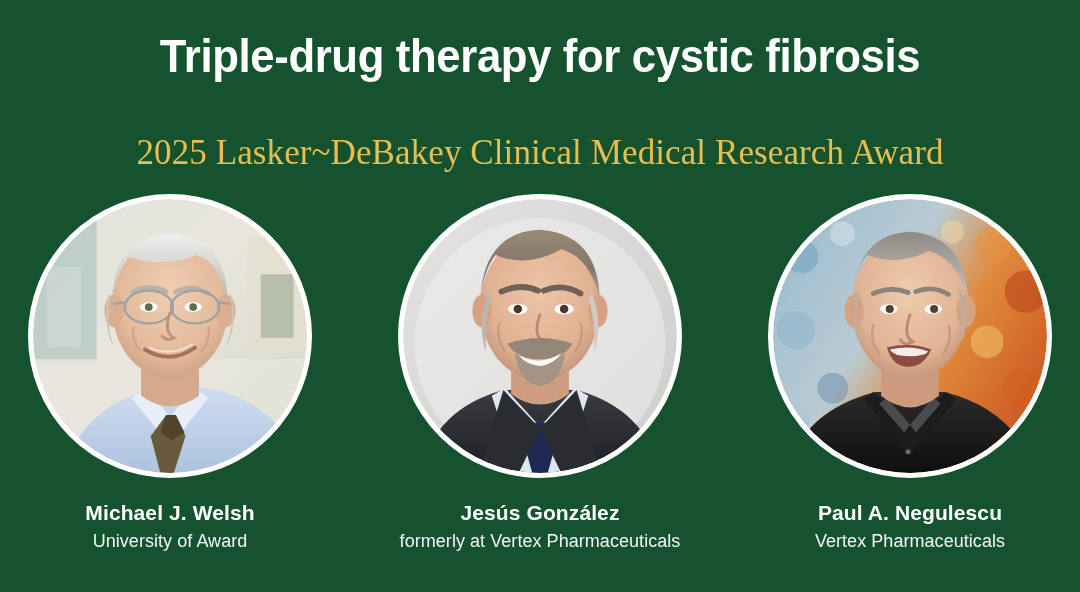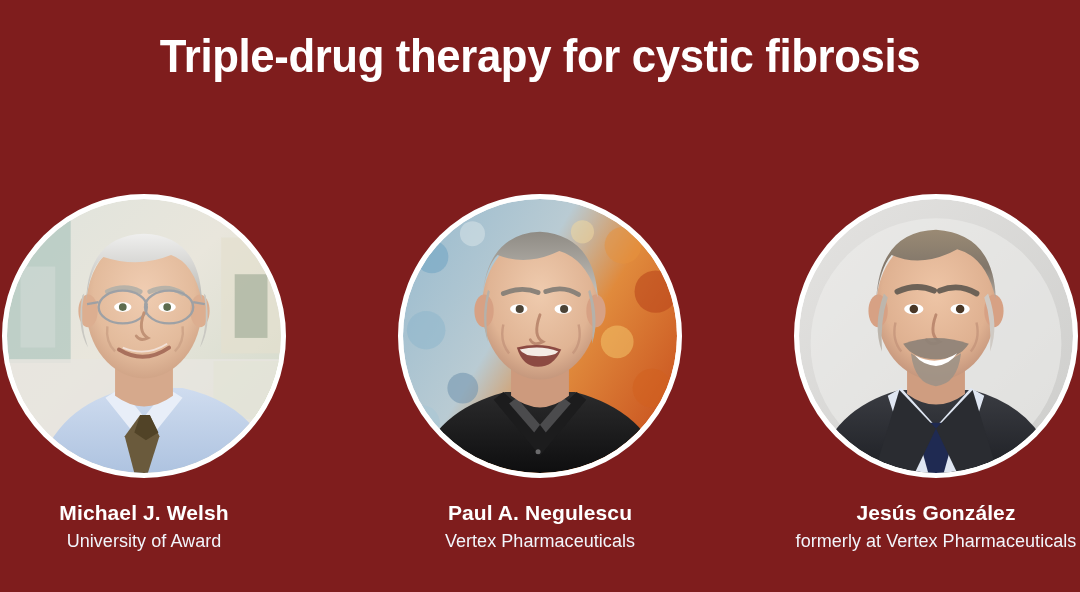--- a/index.html
+++ b/index.html
@@ -11,21 +11,21 @@
     height: 592px;
     overflow: hidden;
     font-family: "Liberation Sans", sans-serif;
     background: #1c3ea6;
   }
 
   #banner {
     position: relative;
     width: 1080px;
     height: 592px;
-    background: #7f1d1d;
+    background: #14532d;
     overflow: hidden;
   }
 
   
   #title {
     position: absolute;
     top: 28px;
     left: 0;
     width: 1080px;
     text-align: center;
@@ -57,23 +57,23 @@
   }
 
   
   #laureates {
     position: absolute;
     top: 194px;
     left: 0;
     width: 1080px;
     height: 398px;
     display: flex;
-    justify-content: space-between;
+    justify-content: center;
     align-items: flex-start;
-    gap: 64px;
+    gap: 82px;
   }
   .laureate {
     width: 288px;
     display: flex;
     flex-direction: column;
     align-items: center;
   }
   .portrait-ring {
     width: 284px;
     height: 284px;
@@ -119,20 +119,21 @@
     white-space: nowrap;
   }
 </style>
 </head>
 <body>
 
 <div id="banner">
 
   <div id="title">Triple-drug therapy for cystic fibrosis</div>
 
+  <div id="subtitle">2025 Lasker~DeBakey Clinical Medical Research Award</div>
 
   <div id="laureates">
 
     <div class="laureate">
       <div class="portrait-ring">
         <div class="portrait">
           <svg viewBox="0 0 284 284" preserveAspectRatio="xMidYMid slice" aria-hidden="true">
             <defs>
               <linearGradient id="w-bg" x1="0" y1="0" x2="1" y2="1">
                 <stop offset="0%" stop-color="#dfe3dc"></stop>
@@ -198,20 +199,90 @@
             <path d="M116 156 q26 16 52 -2" stroke="#a9705c" stroke-width="4" fill="none" stroke-linecap="round"></path>
             <path d="M120 154 q24 10 46 -4" stroke="#f2e0d6" stroke-width="2" fill="none"></path>
             <path d="M104 132 q-2 16 8 26" stroke="#caa085" stroke-width="2.5" fill="none" opacity="0.8"></path>
             <path d="M182 132 q2 16 -8 26" stroke="#caa085" stroke-width="2.5" fill="none" opacity="0.8"></path>
           </svg>
         </div>
       </div>
       <div class="caption">
         <div class="laureate-name">Michael J. Welsh</div>
         <div class="laureate-affil">University of Award</div>
+      </div>
+    </div>
+
+    <div class="laureate">
+      <div class="portrait-ring">
+        <div class="portrait">
+          <svg viewBox="0 0 284 284" preserveAspectRatio="xMidYMid slice" aria-hidden="true">
+            <defs>
+              <linearGradient id="g-bg" x1="0" y1="0" x2="1" y2="1">
+                <stop offset="0%" stop-color="#e4e3e1"></stop>
+                <stop offset="100%" stop-color="#cdcdcb"></stop>
+              </linearGradient>
+              <radialGradient id="g-skin" cx="50%" cy="40%" r="62%">
+                <stop offset="0%" stop-color="#eec5a6"></stop>
+                <stop offset="72%" stop-color="#dfb191"></stop>
+                <stop offset="100%" stop-color="#c2937a"></stop>
+              </radialGradient>
+              <linearGradient id="g-hair" x1="0" y1="0" x2="0" y2="1">
+                <stop offset="0%" stop-color="#9a8a74"></stop>
+                <stop offset="55%" stop-color="#81766a"></stop>
+                <stop offset="100%" stop-color="#b4aca4"></stop>
+              </linearGradient>
+              <linearGradient id="g-suit" x1="0" y1="0" x2="0" y2="1">
+                <stop offset="0%" stop-color="#3a3c42"></stop>
+                <stop offset="100%" stop-color="#1e2025"></stop>
+              </linearGradient>
+            </defs>
+            <rect width="284" height="284" fill="url(#g-bg)"></rect>
+            <ellipse cx="142" cy="150" rx="130" ry="130" fill="#efeeec" opacity="0.55"></ellipse>
+
+            <path d="M18 284 q14 -66 86 -86 l76 0 q72 20 86 86 z" fill="url(#g-suit)"></path>
+
+            <path d="M106 196 l36 40 l36 -40 l14 8 l-26 80 l-48 0 l-26 -80 z" fill="#dfe6f2"></path>
+
+            <path d="M134 232 l16 0 l10 16 l-10 36 l-16 0 l-10 -36 z" fill="#1f2a52"></path>
+
+            <path d="M104 198 l38 40 l-22 46 l-42 0 z" fill="#2a2c31"></path>
+            <path d="M180 198 l-38 40 l22 46 l42 0 z" fill="#2a2c31"></path>
+
+            <path d="M112 166 q30 24 60 0 l0 36 q-30 22 -60 0 z" fill="#cf9d80"></path>
+
+            <ellipse cx="142" cy="112" rx="62" ry="76" fill="url(#g-skin)"></ellipse>
+            <ellipse cx="82" cy="116" rx="10" ry="17" fill="#d7a184"></ellipse>
+            <ellipse cx="202" cy="116" rx="10" ry="17" fill="#d7a184"></ellipse>
+
+            <path d="M80 104 q4 -70 62 -72 q60 4 62 72 q-10 -44 -40 -52 q-36 20 -68 6 q-12 14 -16 46 z" fill="url(#g-hair)"></path>
+            <path d="M196 98 q12 34 2 60 q2 -32 -6 -56 z" fill="#cfcac4"></path>
+            <path d="M88 98 q-12 34 -2 60 q-2 -32 6 -56 z" fill="#bdb6ad"></path>
+
+            <path d="M102 96 q20 -9 38 -1" stroke="#6d6257" stroke-width="6" fill="none" stroke-linecap="round"></path>
+            <path d="M146 95 q20 -8 38 3" stroke="#6d6257" stroke-width="6" fill="none" stroke-linecap="round"></path>
+
+            <ellipse cx="119" cy="114" rx="10" ry="5.5" fill="#ffffff"></ellipse>
+            <ellipse cx="167" cy="114" rx="10" ry="5.5" fill="#ffffff"></ellipse>
+            <circle cx="119" cy="114" r="4.4" fill="#4a3726"></circle>
+            <circle cx="167" cy="114" r="4.4" fill="#4a3726"></circle>
+
+            <path d="M142 120 q-8 22 4 28 q-9 5 -14 -2" stroke="#bd8a70" stroke-width="3" fill="none" stroke-linecap="round"></path>
+
+            <path d="M108 150 q34 -12 68 0 q-10 16 -34 16 q-24 0 -34 -16 z" fill="#8e8277" opacity="0.92"></path>
+            <path d="M116 160 q26 18 52 0 q-4 32 -26 34 q-22 -2 -26 -34 z" fill="#9d9286" opacity="0.9"></path>
+            <path d="M120 162 q22 12 44 -2 q-8 12 -22 13 q-14 -1 -22 -11z" fill="#ffffff"></path>
+            <path d="M100 128 q-4 18 6 30" stroke="#c3937a" stroke-width="2.5" fill="none" opacity="0.75"></path>
+            <path d="M184 128 q4 18 -6 30" stroke="#c3937a" stroke-width="2.5" fill="none" opacity="0.75"></path>
+          </svg>
+        </div>
+      </div>
+      <div class="caption">
+        <div class="laureate-name">Jesús González</div>
+        <div class="laureate-affil">formerly at Vertex Pharmaceuticals</div>
       </div>
     </div>
 
     <div class="laureate">
       <div class="portrait-ring">
         <div class="portrait">
           <svg viewBox="0 0 284 284" preserveAspectRatio="xMidYMid slice" aria-hidden="true">
             <defs>
               <linearGradient id="n-bg" x1="0" y1="0.2" x2="1" y2="0.8">
                 <stop offset="0%" stop-color="#9dbdcf"></stop>
@@ -280,84 +351,14 @@
             <path d="M182 130 q4 18 -6 30" stroke="#c3937a" stroke-width="2.5" fill="none" opacity="0.75"></path>
           </svg>
         </div>
       </div>
       <div class="caption">
         <div class="laureate-name">Paul A. Negulescu</div>
         <div class="laureate-affil">Vertex Pharmaceuticals</div>
       </div>
     </div>
 
-    <div class="laureate">
-      <div class="portrait-ring">
-        <div class="portrait">
-          <svg viewBox="0 0 284 284" preserveAspectRatio="xMidYMid slice" aria-hidden="true">
-            <defs>
-              <linearGradient id="g-bg" x1="0" y1="0" x2="1" y2="1">
-                <stop offset="0%" stop-color="#e4e3e1"></stop>
-                <stop offset="100%" stop-color="#cdcdcb"></stop>
-              </linearGradient>
-              <radialGradient id="g-skin" cx="50%" cy="40%" r="62%">
-                <stop offset="0%" stop-color="#eec5a6"></stop>
-                <stop offset="72%" stop-color="#dfb191"></stop>
-                <stop offset="100%" stop-color="#c2937a"></stop>
-              </radialGradient>
-              <linearGradient id="g-hair" x1="0" y1="0" x2="0" y2="1">
-                <stop offset="0%" stop-color="#9a8a74"></stop>
-                <stop offset="55%" stop-color="#81766a"></stop>
-                <stop offset="100%" stop-color="#b4aca4"></stop>
-              </linearGradient>
-              <linearGradient id="g-suit" x1="0" y1="0" x2="0" y2="1">
-                <stop offset="0%" stop-color="#3a3c42"></stop>
-                <stop offset="100%" stop-color="#1e2025"></stop>
-              </linearGradient>
-            </defs>
-            <rect width="284" height="284" fill="url(#g-bg)"></rect>
-            <ellipse cx="142" cy="150" rx="130" ry="130" fill="#efeeec" opacity="0.55"></ellipse>
-
-            <path d="M18 284 q14 -66 86 -86 l76 0 q72 20 86 86 z" fill="url(#g-suit)"></path>
-
-            <path d="M106 196 l36 40 l36 -40 l14 8 l-26 80 l-48 0 l-26 -80 z" fill="#dfe6f2"></path>
-
-            <path d="M134 232 l16 0 l10 16 l-10 36 l-16 0 l-10 -36 z" fill="#1f2a52"></path>
-
-            <path d="M104 198 l38 40 l-22 46 l-42 0 z" fill="#2a2c31"></path>
-            <path d="M180 198 l-38 40 l22 46 l42 0 z" fill="#2a2c31"></path>
-
-            <path d="M112 166 q30 24 60 0 l0 36 q-30 22 -60 0 z" fill="#cf9d80"></path>
-
-            <ellipse cx="142" cy="112" rx="62" ry="76" fill="url(#g-skin)"></ellipse>
-            <ellipse cx="82" cy="116" rx="10" ry="17" fill="#d7a184"></ellipse>
-            <ellipse cx="202" cy="116" rx="10" ry="17" fill="#d7a184"></ellipse>
-
-            <path d="M80 104 q4 -70 62 -72 q60 4 62 72 q-10 -44 -40 -52 q-36 20 -68 6 q-12 14 -16 46 z" fill="url(#g-hair)"></path>
-            <path d="M196 98 q12 34 2 60 q2 -32 -6 -56 z" fill="#cfcac4"></path>
-            <path d="M88 98 q-12 34 -2 60 q-2 -32 6 -56 z" fill="#bdb6ad"></path>
-
-            <path d="M102 96 q20 -9 38 -1" stroke="#6d6257" stroke-width="6" fill="none" stroke-linecap="round"></path>
-            <path d="M146 95 q20 -8 38 3" stroke="#6d6257" stroke-width="6" fill="none" stroke-linecap="round"></path>
-
-            <ellipse cx="119" cy="114" rx="10" ry="5.5" fill="#ffffff"></ellipse>
-            <ellipse cx="167" cy="114" rx="10" ry="5.5" fill="#ffffff"></ellipse>
-            <circle cx="119" cy="114" r="4.4" fill="#4a3726"></circle>
-            <circle cx="167" cy="114" r="4.4" fill="#4a3726"></circle>
-
-            <path d="M142 120 q-8 22 4 28 q-9 5 -14 -2" stroke="#bd8a70" stroke-width="3" fill="none" stroke-linecap="round"></path>
-
-            <path d="M108 150 q34 -12 68 0 q-10 16 -34 16 q-24 0 -34 -16 z" fill="#8e8277" opacity="0.92"></path>
-            <path d="M116 160 q26 18 52 0 q-4 32 -26 34 q-22 -2 -26 -34 z" fill="#9d9286" opacity="0.9"></path>
-            <path d="M120 162 q22 12 44 -2 q-8 12 -22 13 q-14 -1 -22 -11z" fill="#ffffff"></path>
-            <path d="M100 128 q-4 18 6 30" stroke="#c3937a" stroke-width="2.5" fill="none" opacity="0.75"></path>
-            <path d="M184 128 q4 18 -6 30" stroke="#c3937a" stroke-width="2.5" fill="none" opacity="0.75"></path>
-          </svg>
-        </div>
-      </div>
-      <div class="caption">
-        <div class="laureate-name">Jesús González</div>
-        <div class="laureate-affil">formerly at Vertex Pharmaceuticals</div>
-      </div>
-    </div>
-
   </div>
 </div>
 
 </body></html>

